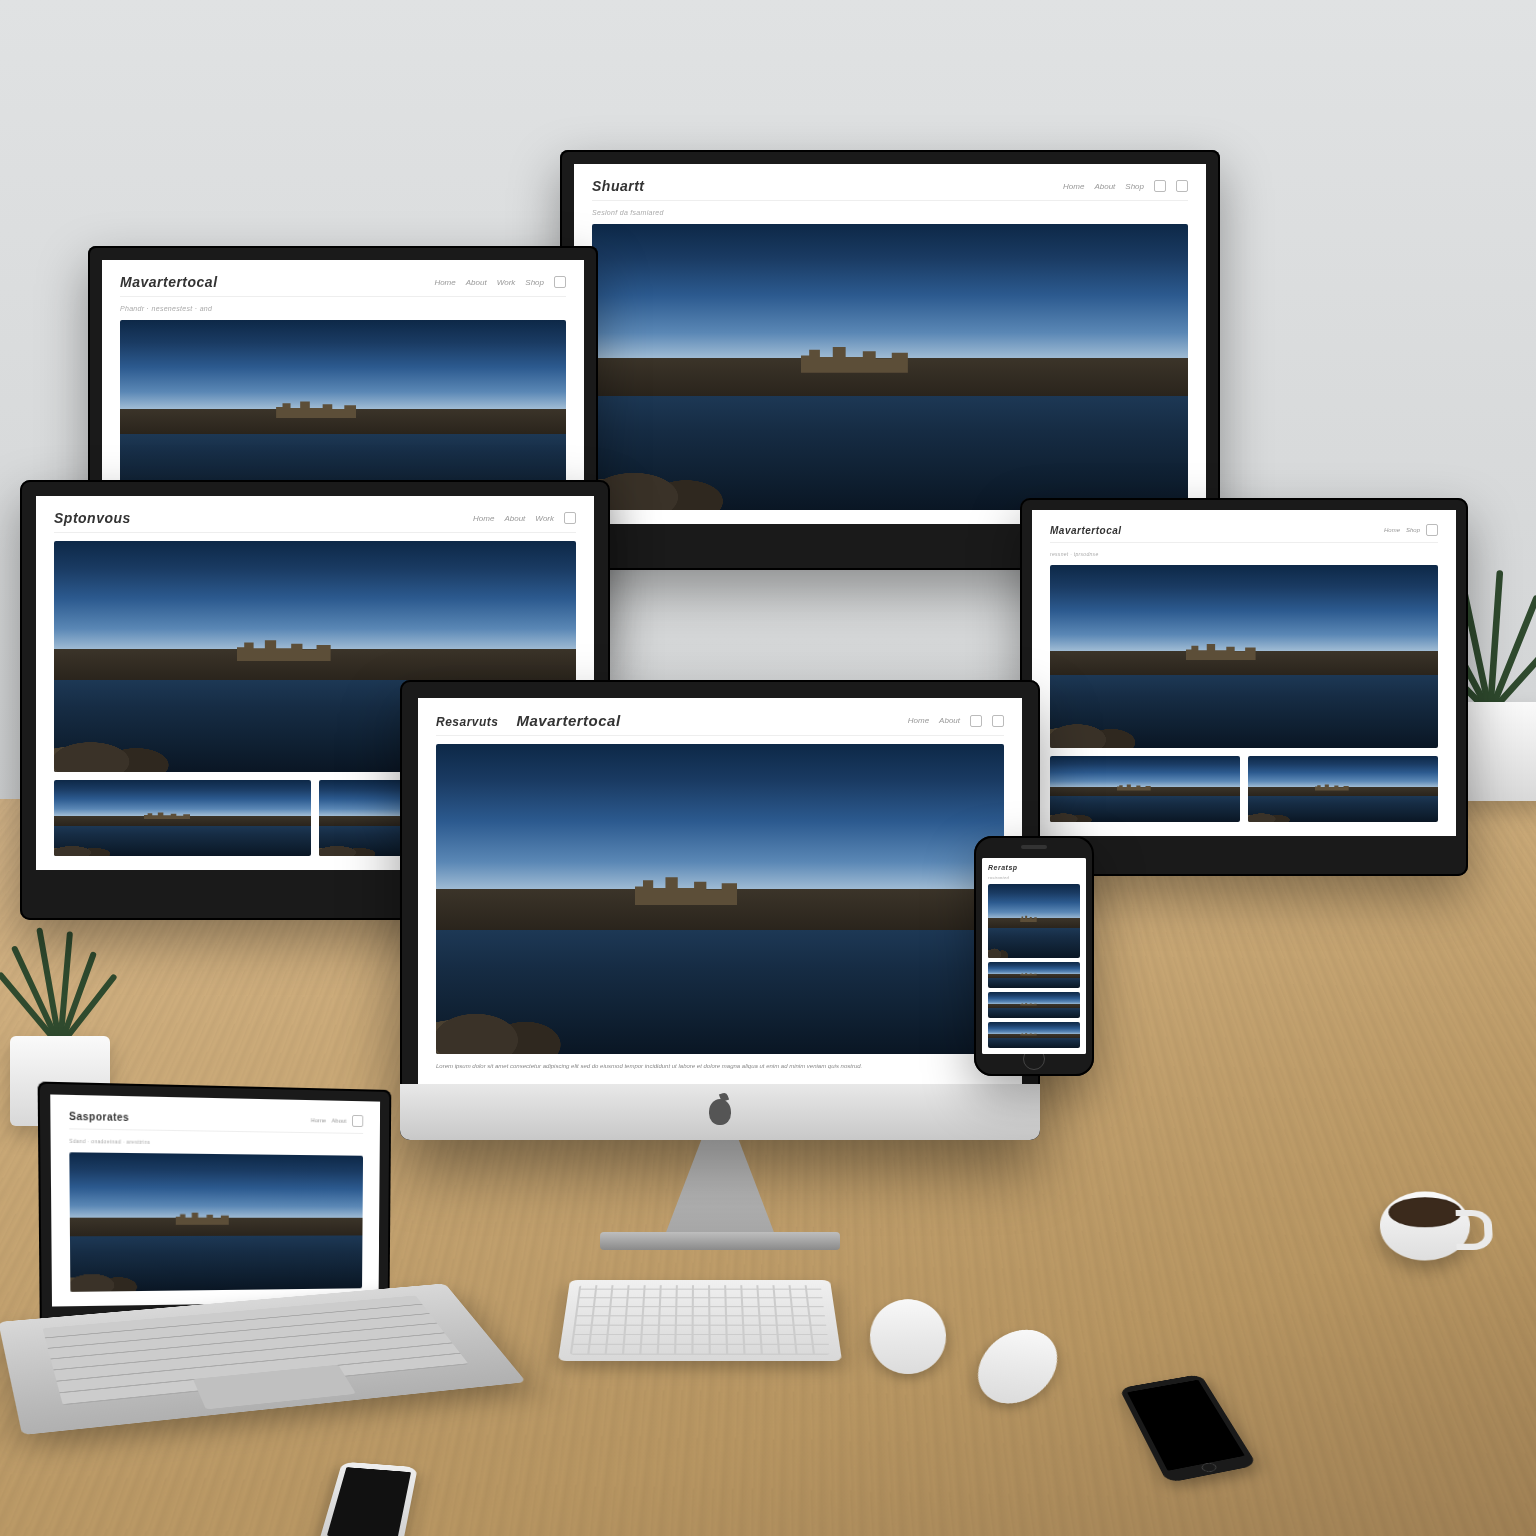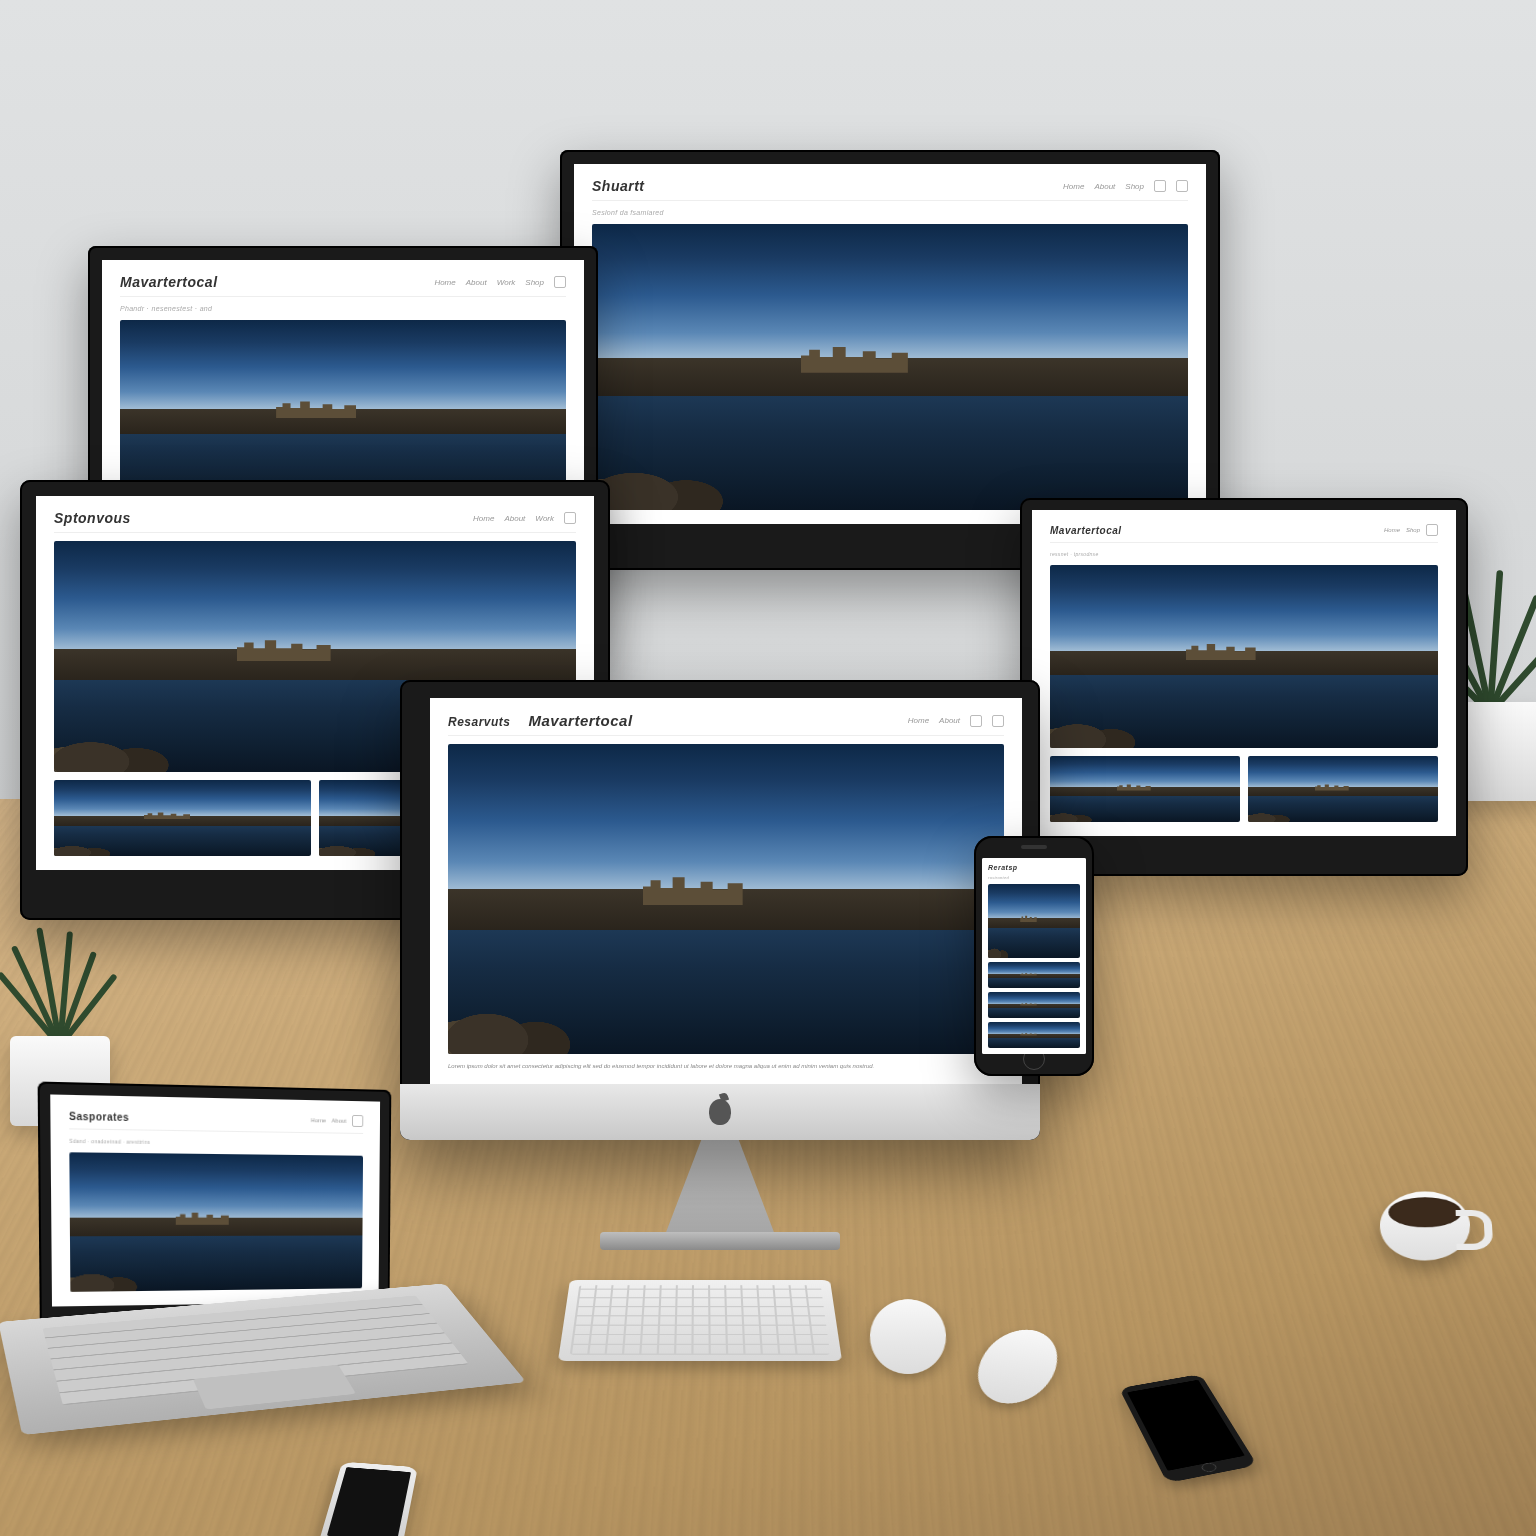--- a/index.html
+++ b/index.html
@@ -183,21 +183,21 @@
 }
 .mon-mr .screen { inset: 12px 12px 40px 12px; }
 
 
 .imac {
   top: 680px; left: 400px;
   width: 640px; height: 460px;
   border-radius: 10px;
   box-shadow: 0 30px 60px rgba(0,0,0,0.4), inset 0 0 0 2px #000;
 }
-.imac .screen { inset: 18px 18px 56px 18px; margin-left: 12px; }
+.imac .screen { inset: 18px 18px 56px 18px; }
 .imac-chin {
   position: absolute;
   bottom: 0; left: 0; right: 0; height: 56px;
   background: linear-gradient(180deg, #e8e8e8, #c8c8c8);
   border-radius: 0 0 10px 10px;
   display: flex;
   align-items: center;
   justify-content: center;
 }
 .apple-logo {

